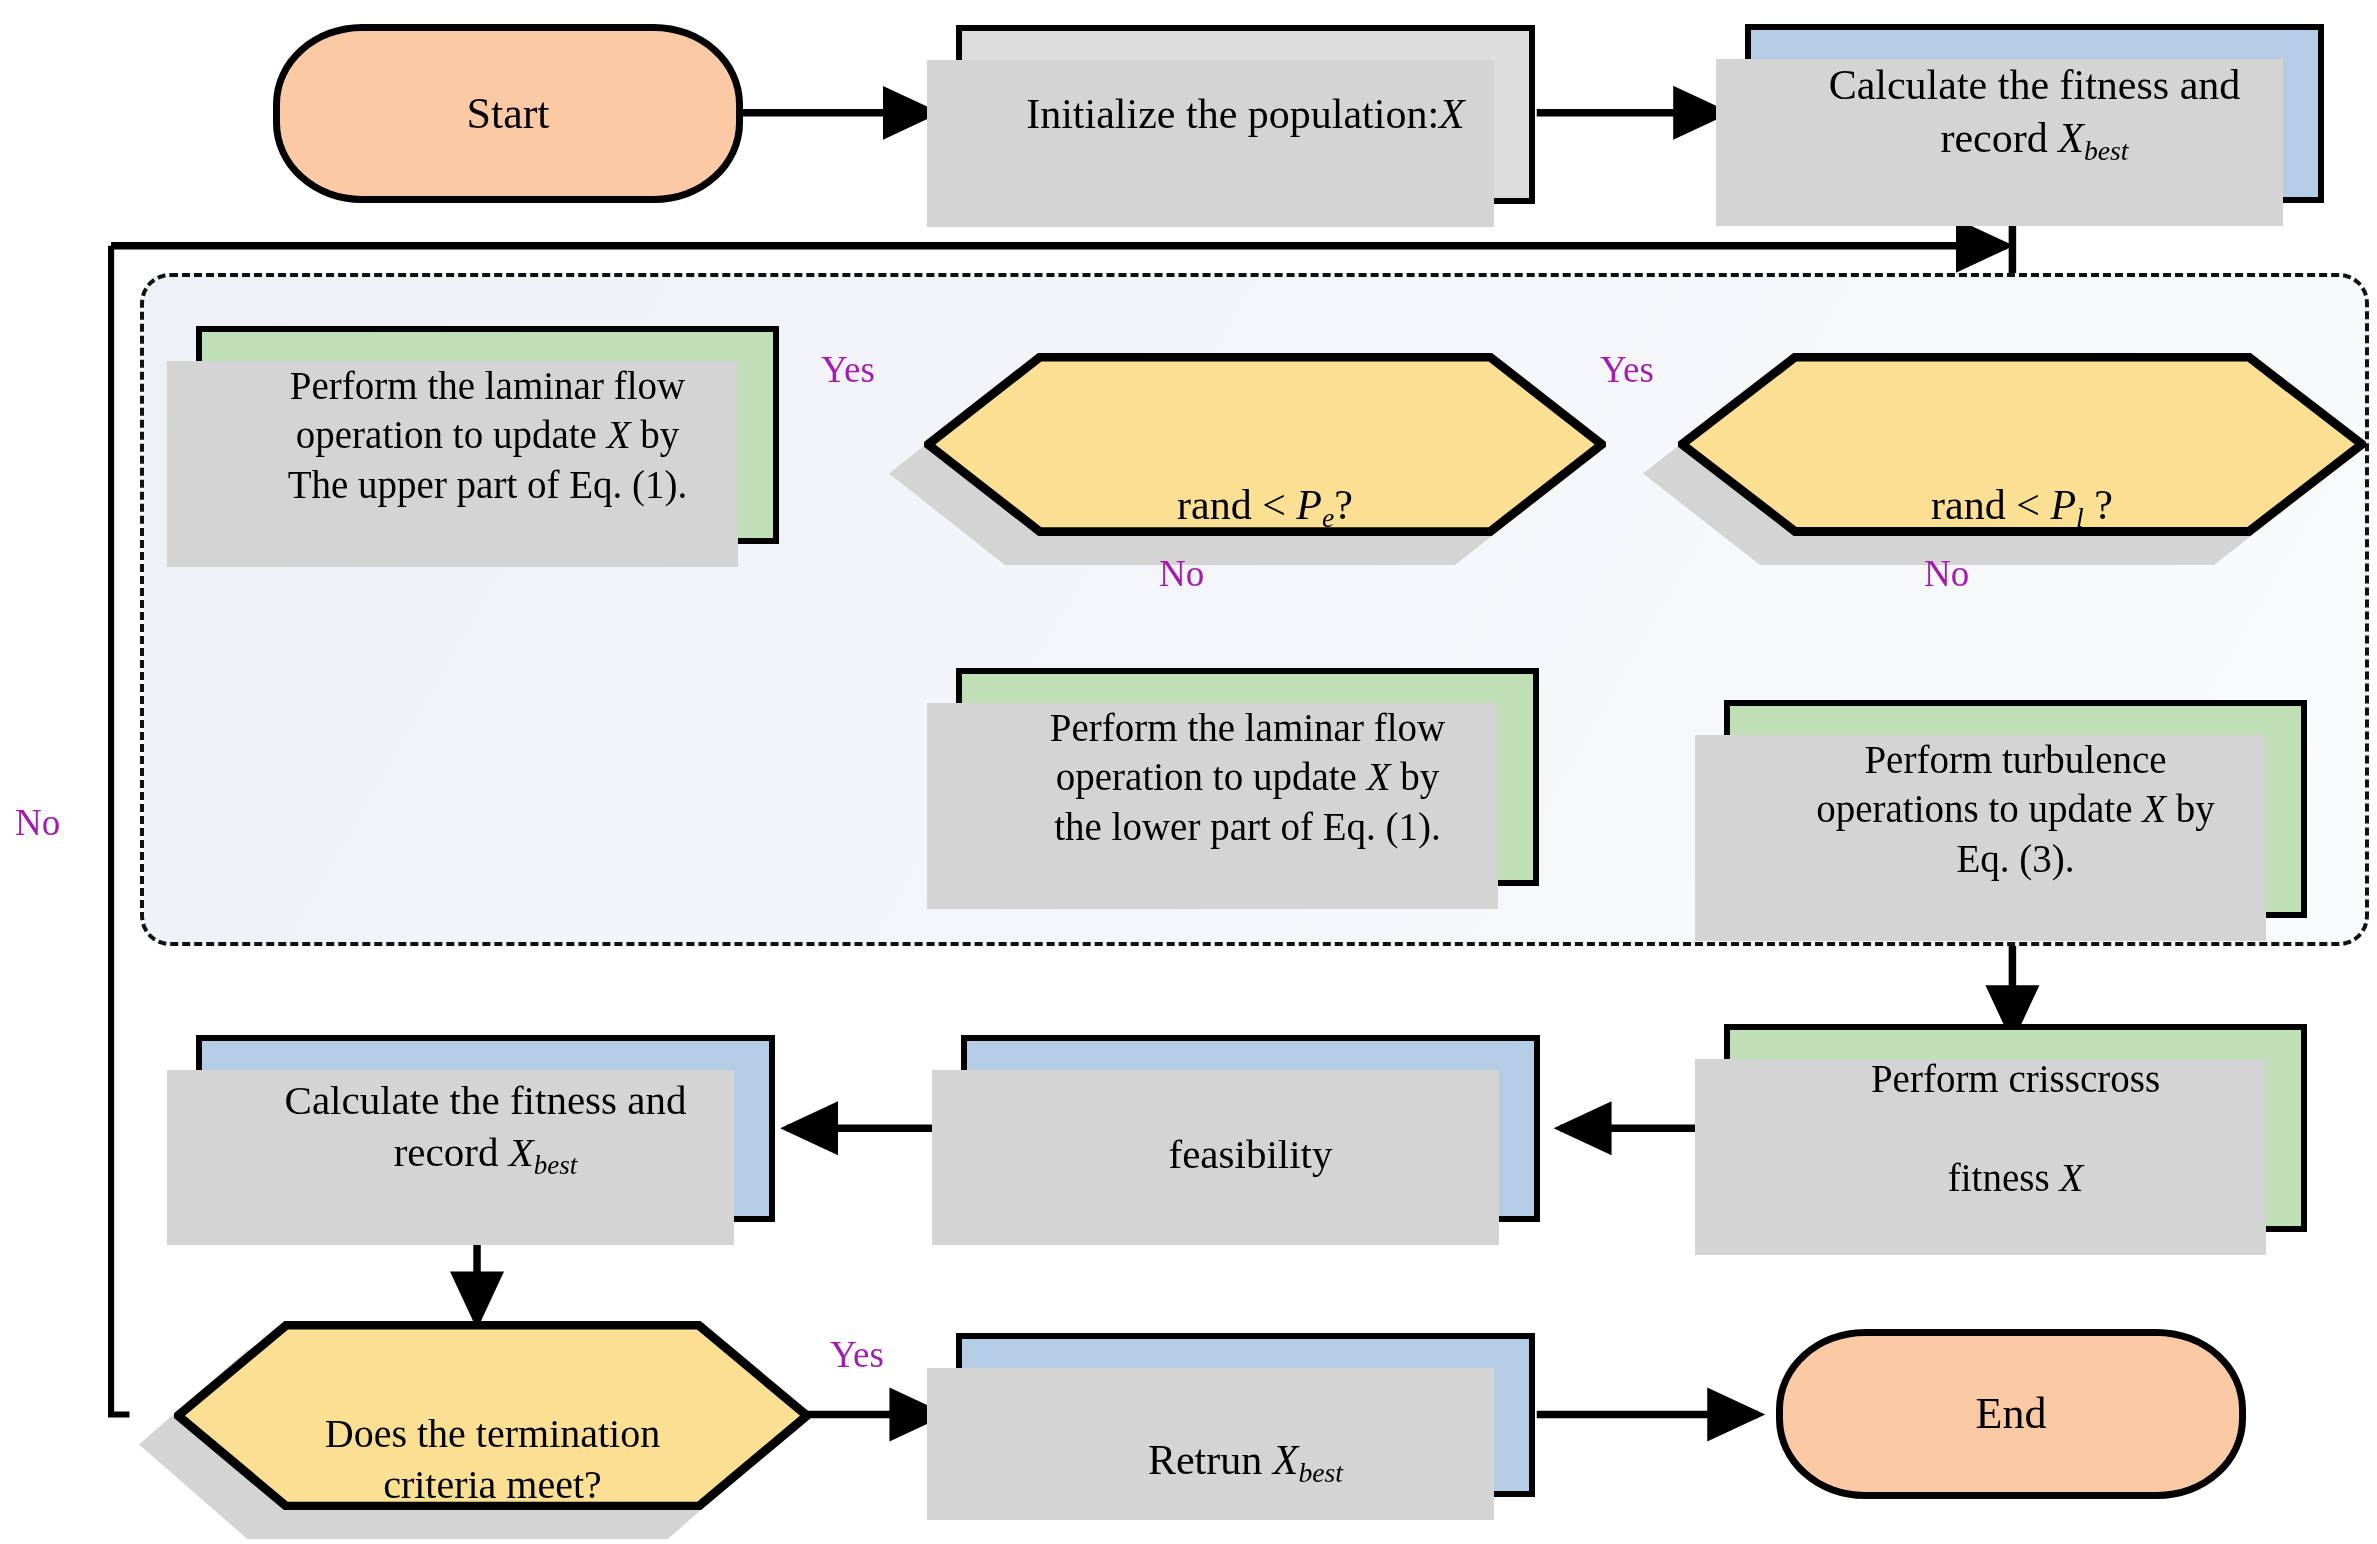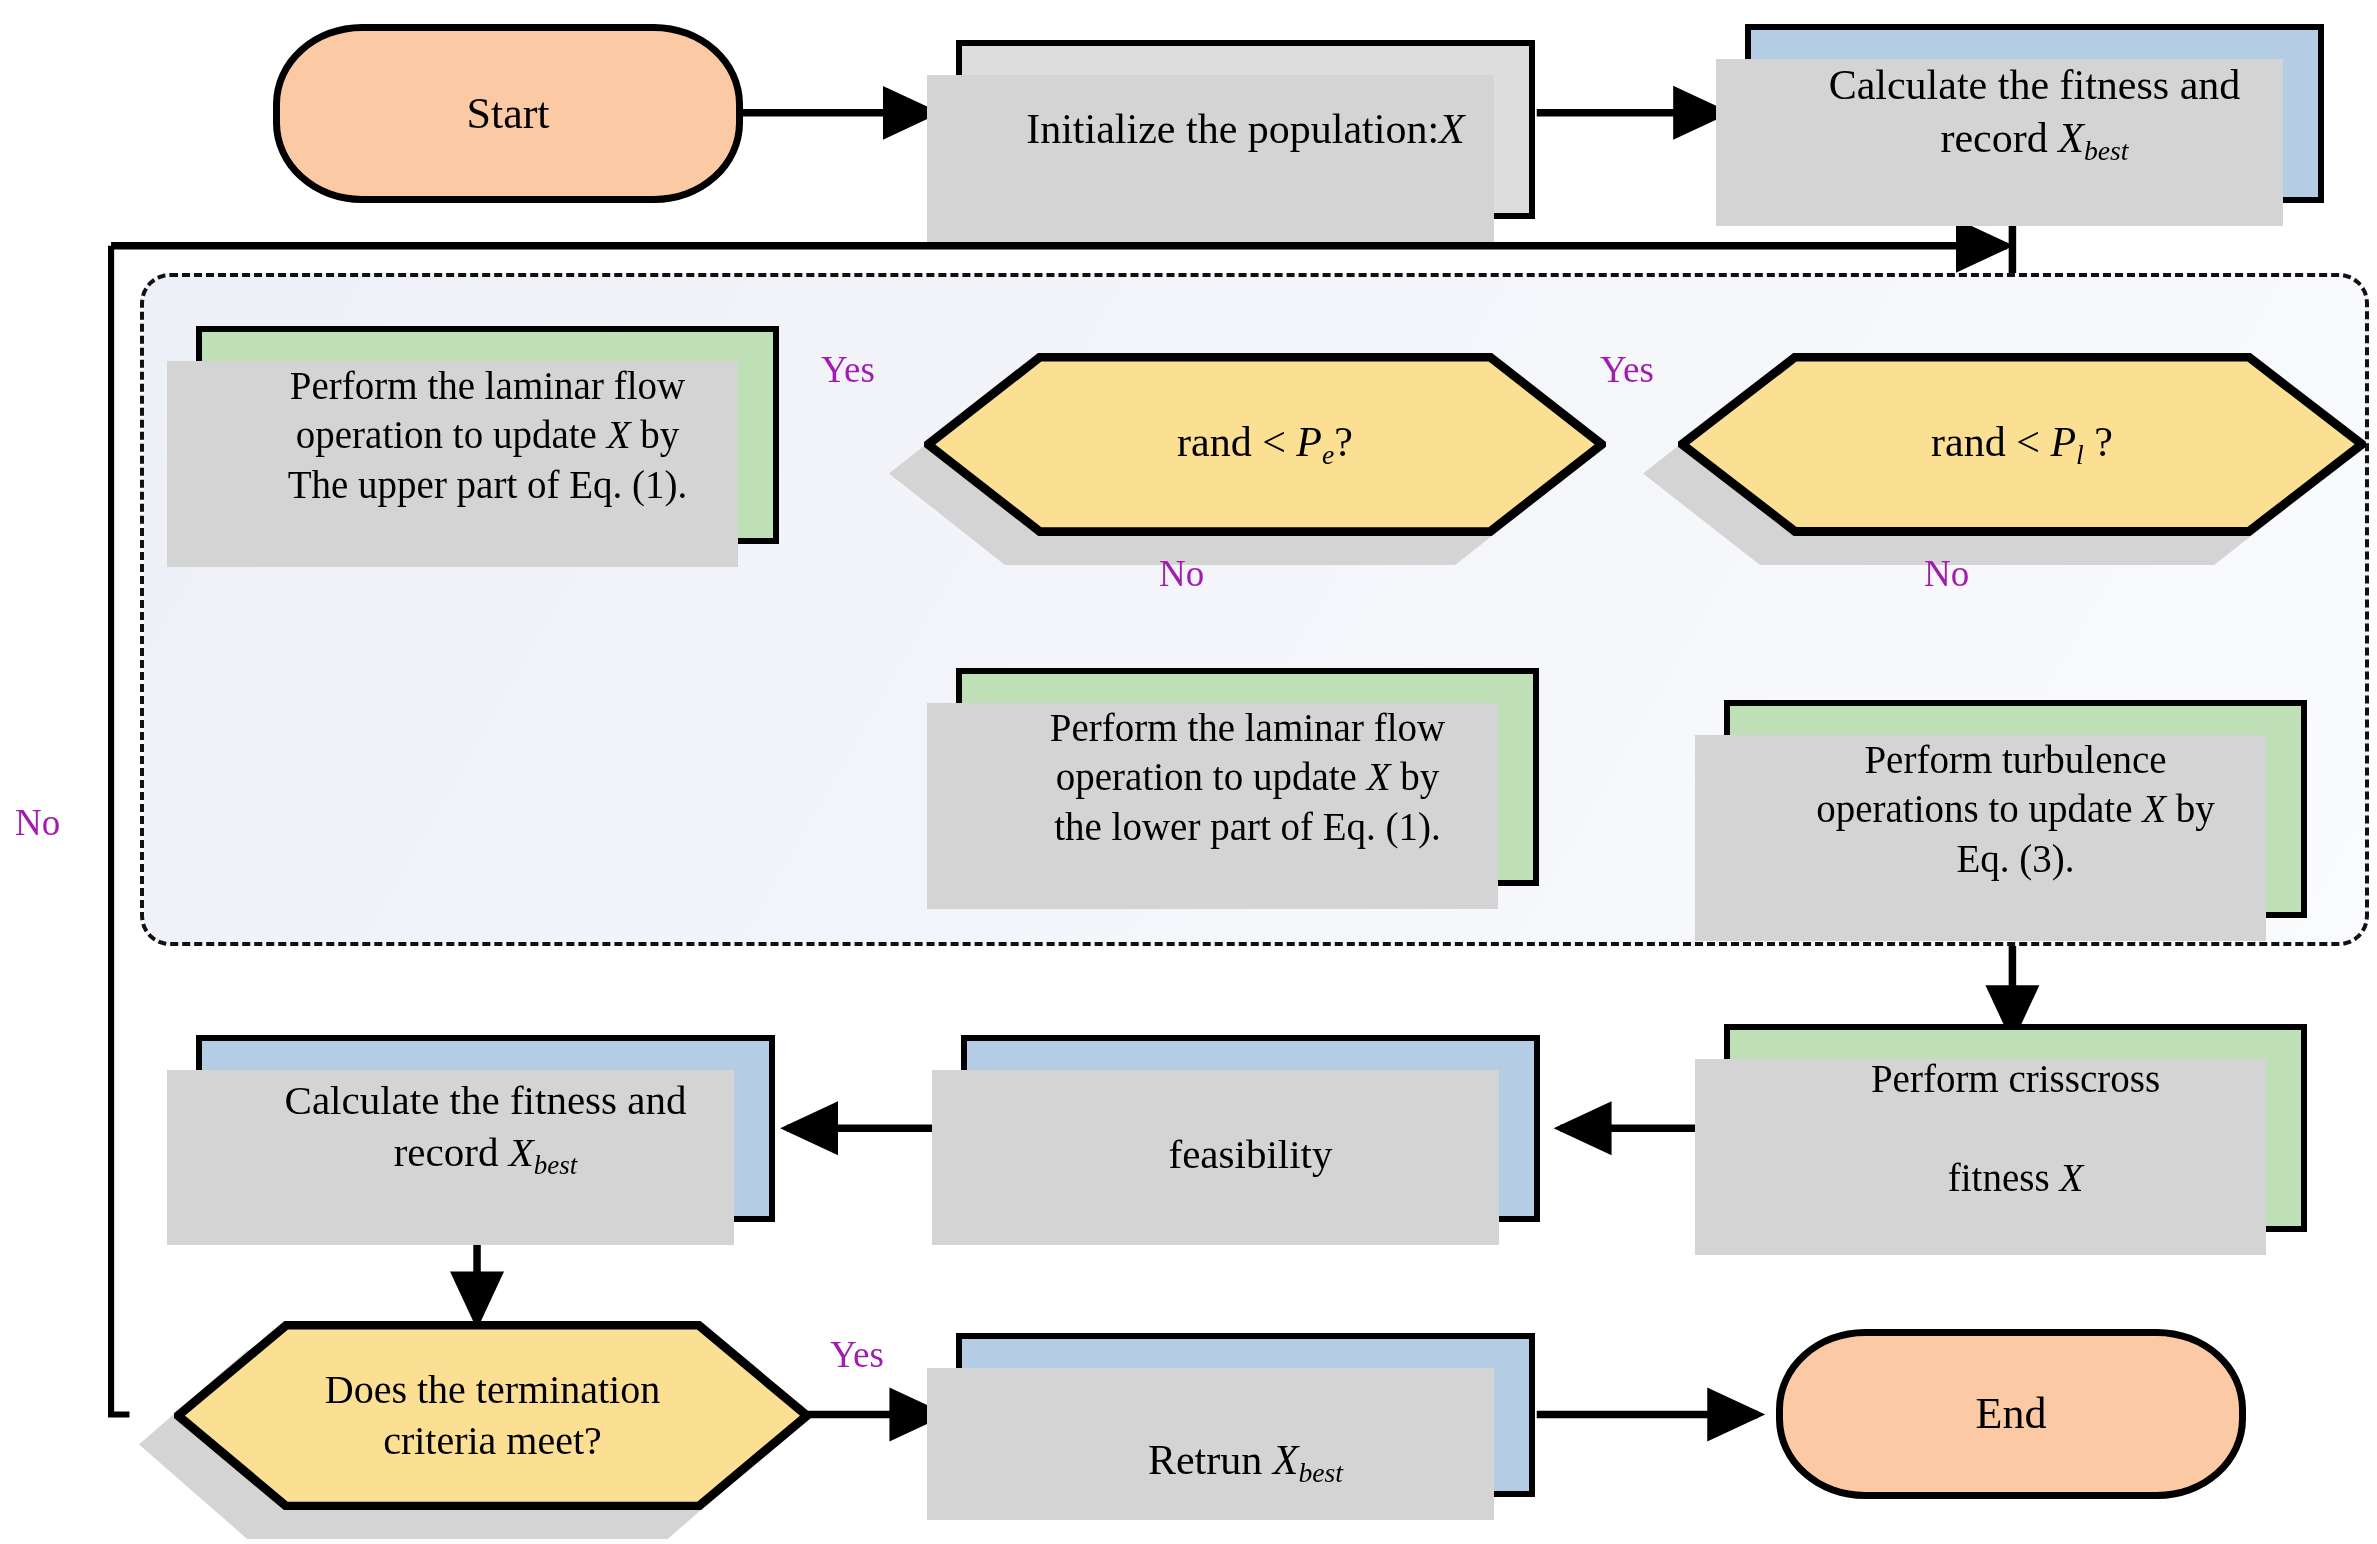--- a/index.html
+++ b/index.html
@@ -57,20 +57,21 @@
   .term {
     border: 7.5px solid #000;
     border-radius: 89px / 80px;
     background: #fbc9a4;
   }
 
   
   .hex {
     background: transparent;
     border: 0;
+    align-items: flex-end;
   }
   .hex .hexshape {
     position: absolute;
     left: 0; top: 0; right: 0; bottom: 0;
   }
   .hex .txt { position: relative; z-index: 2; }
   .hex .hexshadow {
     position: absolute;
     left: -35px; top: 29px; right: 35px; bottom: -29px;
     background: #d4d4d4;
@@ -152,21 +153,21 @@
     </g>
     <g stroke="#000" stroke-width="11" fill="none" marker-end="url(#ah)">
       <path d="M 163 360 L 2945 360"></path>
     </g>
   </svg>
 
   <div class="node term fill-peach" style="left:273px; top:24px; width:470px; height:179px; font-size:44px;">
     <span class="txt">Start</span>
   </div>
 
-  <div class="node rect fill-gray" style="left:956px; top:40px; width:579px; height:179px; font-size:42px;">
+  <div class="node rect fill-gray" style="left:956px; top:25px; width:579px; height:179px; font-size:42px;">
     <span class="txt"><span>Initialize the population:</span><span class="ital">X</span></span>
   </div>
 
   <div class="node rect fill-blue" style="left:1745px; top:24px; width:579px; height:179px; font-size:42px;">
     <span class="txt"><span>Calculate the fitness  and</span><br><span>record </span><span class="ital">X</span><span class="sub">best</span></span>
   </div>
 
   <div class="node rect fill-green" style="left:196px; top:326px; width:583px; height:218px; font-size:39px;">
     <span class="txt"><span>Perform the laminar flow</span><br><span>operation to update </span><span class="ital">X</span><span> by</span><br><span>The upper part of Eq. (1).</span></span>
   </div>

